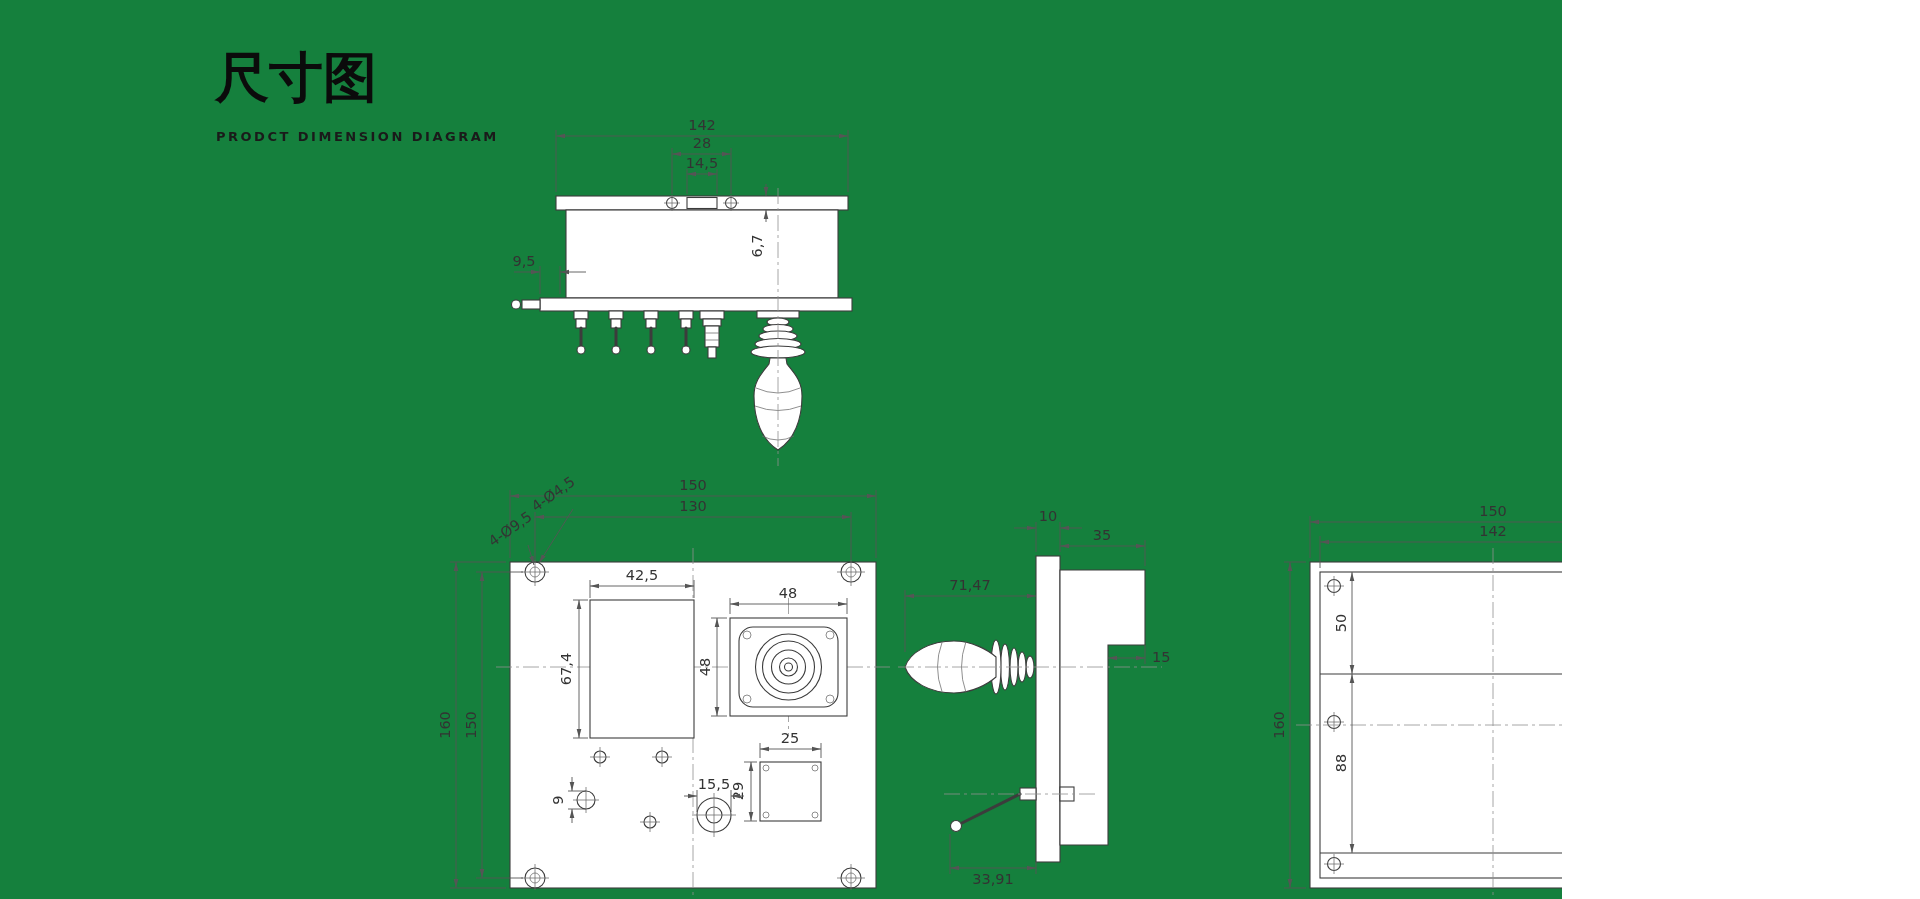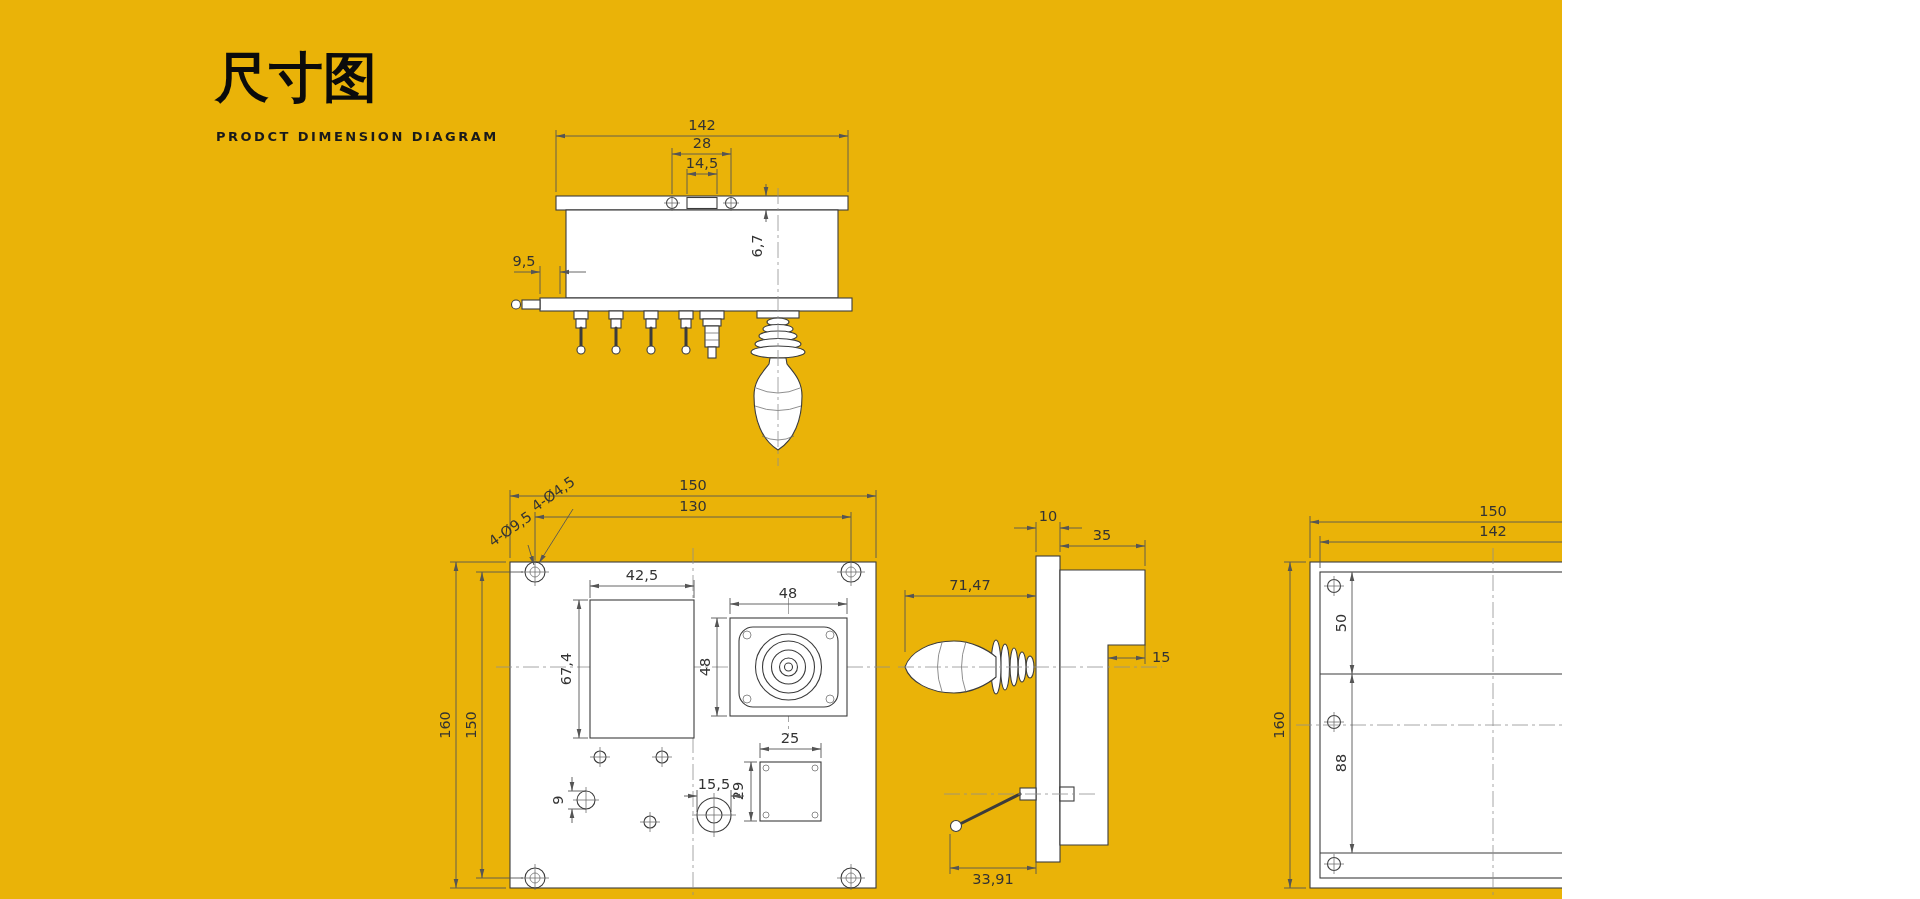--- a/index.html
+++ b/index.html
@@ -1,17 +1,17 @@
 <!DOCTYPE html>
 <html><head>
 <meta charset="utf-8">
 <title>Dimension Diagram</title>
 <style>
   html,body{margin:0;padding:0;background:#ffffff;}
-  .page{width:1562px;height:899px;background:#eab308;position:relative;overflow:hidden;
+  .page{width:1562px;height:899px;background:#15803d;position:relative;overflow:hidden;
         font-family:"DejaVu Sans", sans-serif;}
   svg{display:block;}
   .ln{fill:none;stroke:#3c3c3c;stroke-width:1.1;}
   .f{fill:#ffffff;}
   .lnthin{fill:none;stroke:#6a6a6a;stroke-width:0.75;}
   .sw{fill:none;stroke:#3c3c3c;stroke-width:3;stroke-linecap:round;}
   .dim{fill:none;stroke:#555;stroke-width:0.9;}
   .cl{fill:none;stroke:#8f8f8f;stroke-width:0.8;stroke-dasharray:16 4 3 4;}
   .dimtxt{font:14.5px "DejaVu Sans", sans-serif;fill:#333;text-anchor:middle;}
   .dimtxt.start{text-anchor:start;}

